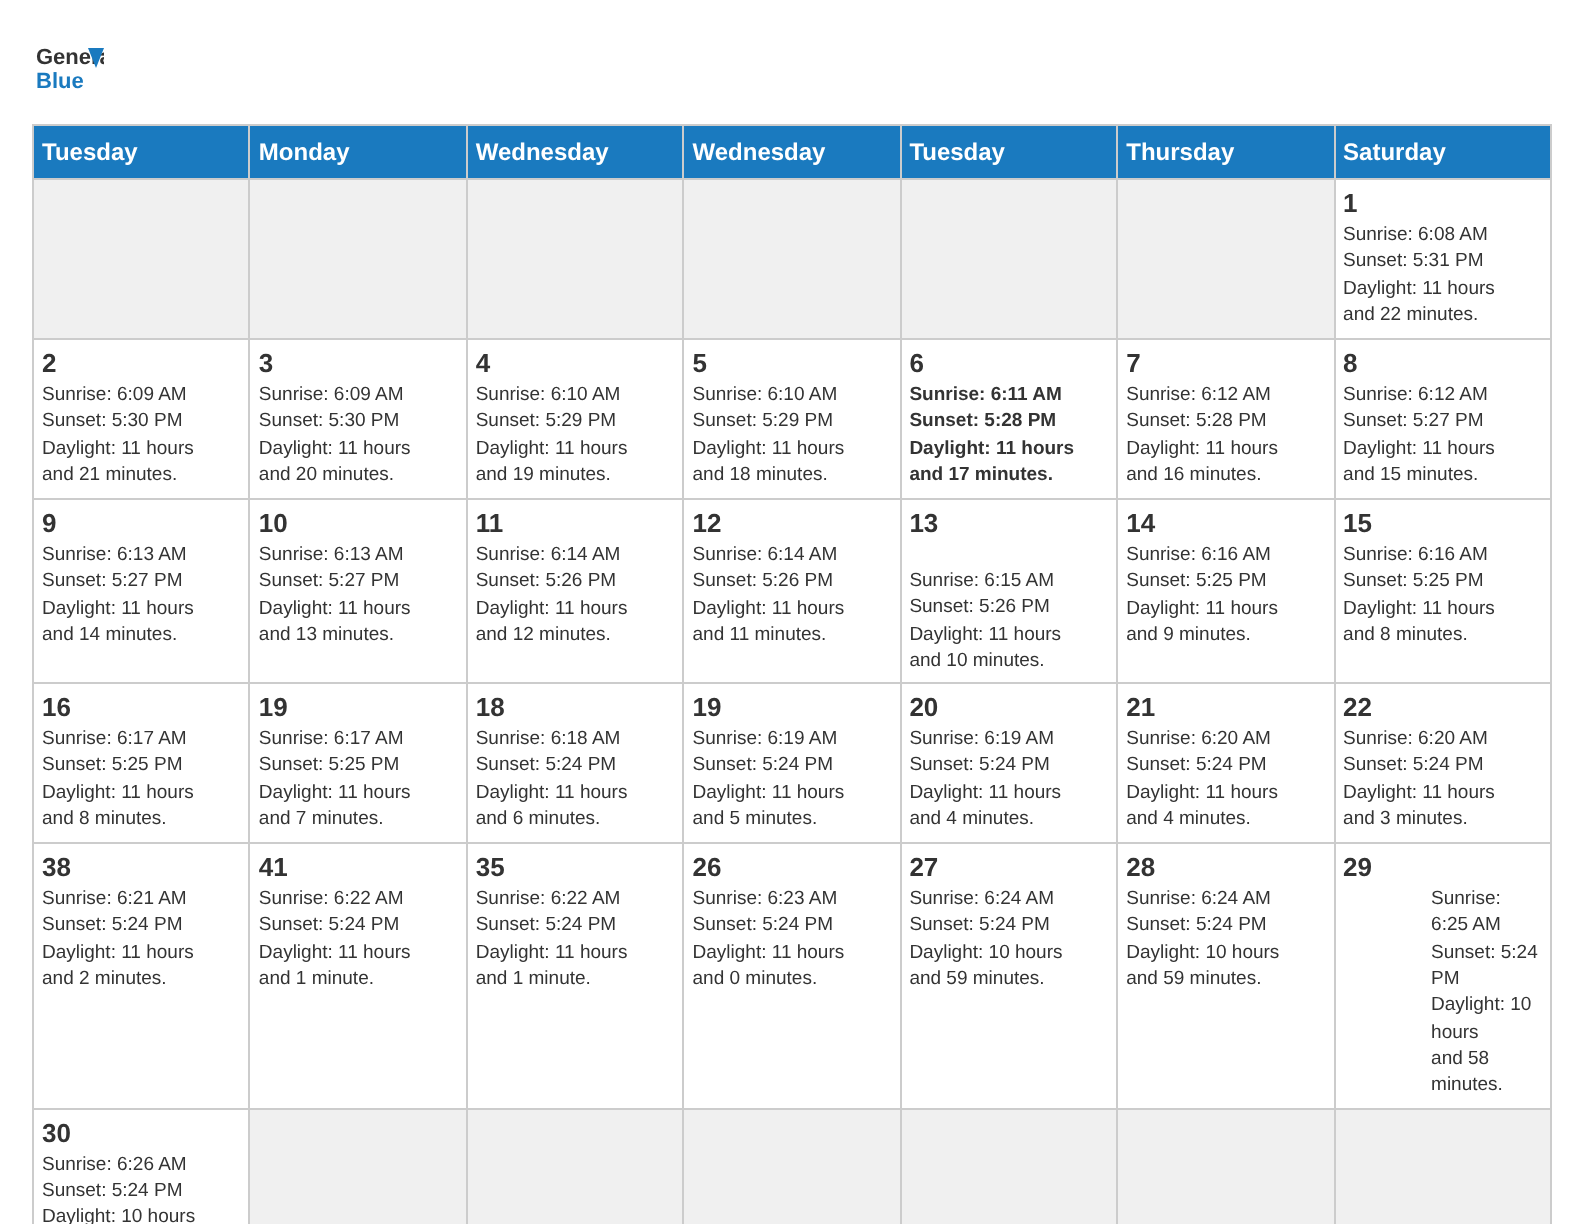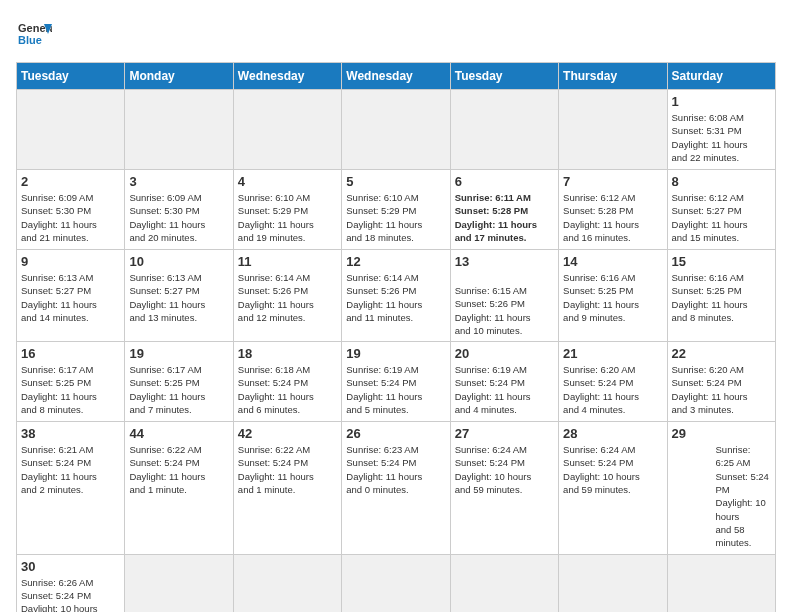--- a/index.html
+++ b/index.html
@@ -278,28 +278,28 @@
       </tr>
       <tr>
         <td>
           <div class="day-number">38</div>
           <div class="day-info" style="white-space: pre-line;">Sunrise: 6:21 AM
 Sunset: 5:24 PM
 Daylight: 11 hours
 and 2 minutes.</div>
         </td>
         <td>
-          <div class="day-number">44</div>
+          <div class="day-number">41</div>
           <div class="day-info" style="white-space: pre-line;">Sunrise: 6:22 AM
 Sunset: 5:24 PM
 Daylight: 11 hours
 and 1 minute.</div>
         </td>
         <td>
-          <div class="day-number">42</div>
+          <div class="day-number">35</div>
           <div class="day-info" style="white-space: pre-line;">Sunrise: 6:22 AM
 Sunset: 5:24 PM
 Daylight: 11 hours
 and 1 minute.</div>
         </td>
         <td>
           <div class="day-number">26</div>
           <div class="day-info" style="white-space: pre-line;">Sunrise: 6:23 AM
 Sunset: 5:24 PM
 Daylight: 11 hours

